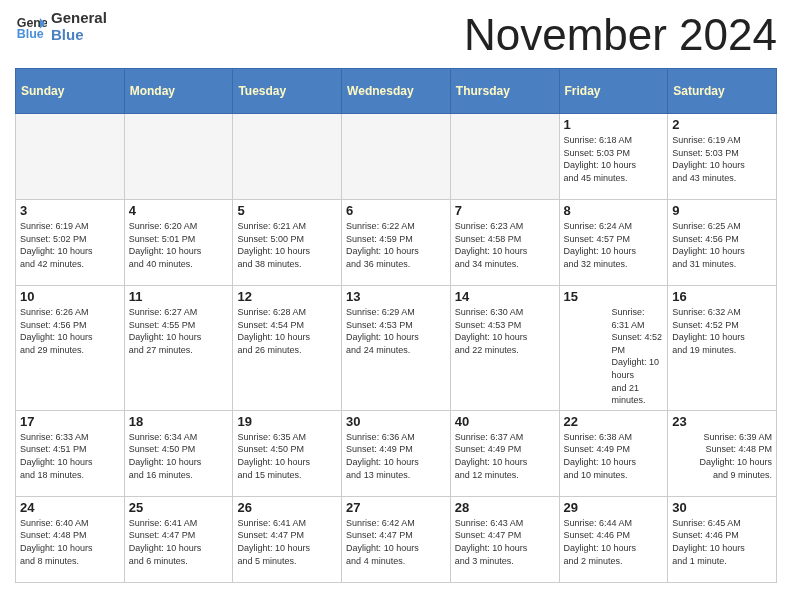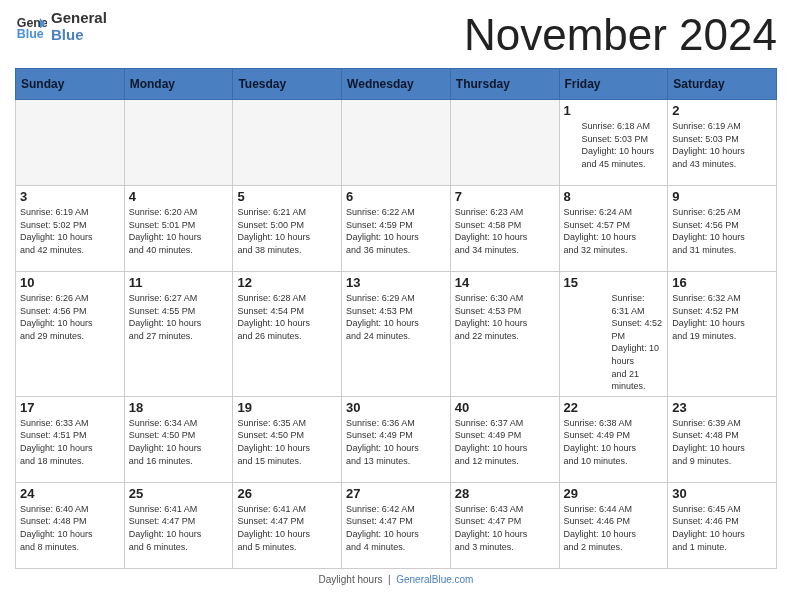--- a/index.html
+++ b/index.html
@@ -42,24 +42,24 @@
       font-size: 14px;
       color: #555;
     }
     .calendar {
       width: 100%;
       border-collapse: collapse;
       table-layout: fixed;
     }
     .calendar th {
       background: #4a7fc1;
-      color: #0f172a;
+      color: #fef9c3;
       font-size: 12px;
       font-weight: bold;
-      padding: 8px 5px;
+      padding: 15px 5px;
       text-align: left;
       border: 1px solid #3a6aaa;
     }
     .calendar td {
       border: 1px solid #ccc;
       vertical-align: top;
       padding: 3px 4px;
       font-size: 9.5px;
       color: #333;
       height: 86px;
@@ -123,21 +123,21 @@
     </thead>
     <tbody id="calendar-body">
     <tr>
           <td class="empty"></td>
           <td class="empty"></td>
           <td class="empty"></td>
           <td class="empty"></td>
           <td class="empty"></td>
           <td>
             <span class="day-num">1</span>
-            <div class="day-info" style="white-space: pre-line; margin-left: 18px;">Sunrise: 6:18 AM
+            <div class="day-info" style="white-space: pre-line;">Sunrise: 6:18 AM
 Sunset: 5:03 PM
 Daylight: 10 hours
 and 45 minutes.</div>
           </td>
           <td>
             <span class="day-num">2</span>
             <div class="day-info" style="white-space: pre-line;">Sunrise: 6:19 AM
 Sunset: 5:03 PM
 Daylight: 10 hours
 and 43 minutes.</div>
@@ -283,21 +283,21 @@
           </td>
           <td>
             <span class="day-num">22</span>
             <div class="day-info" style="white-space: pre-line;">Sunrise: 6:38 AM
 Sunset: 4:49 PM
 Daylight: 10 hours
 and 10 minutes.</div>
           </td>
           <td>
             <span class="day-num">23</span>
-            <div class="day-info" style="white-space: pre-line;">Sunrise: 6:39 AM
+            <div class="day-info" style="white-space: pre-line; text-align: right;">Sunrise: 6:39 AM
 Sunset: 4:48 PM
 Daylight: 10 hours
 and 9 minutes.</div>
           </td>
         </tr>
         <tr>
           <td>
             <span class="day-num">24</span>
             <div class="day-info" style="white-space: pre-line;">Sunrise: 6:40 AM
 Sunset: 4:48 PM
@@ -343,18 +343,13 @@
             <span class="day-num">30</span>
             <div class="day-info" style="white-space: pre-line;">Sunrise: 6:45 AM
 Sunset: 4:46 PM
 Daylight: 10 hours
 and 1 minute.</div>
           </td>
         </tr>
       </tbody>
   </table>
 
-  <div class="footer">
-    <span>Daylight hours</span>
-    &nbsp;|&nbsp;
-    <a href="#">GeneralBlue.com</a>
-  </div>
 </div>
 
 </body></html>

